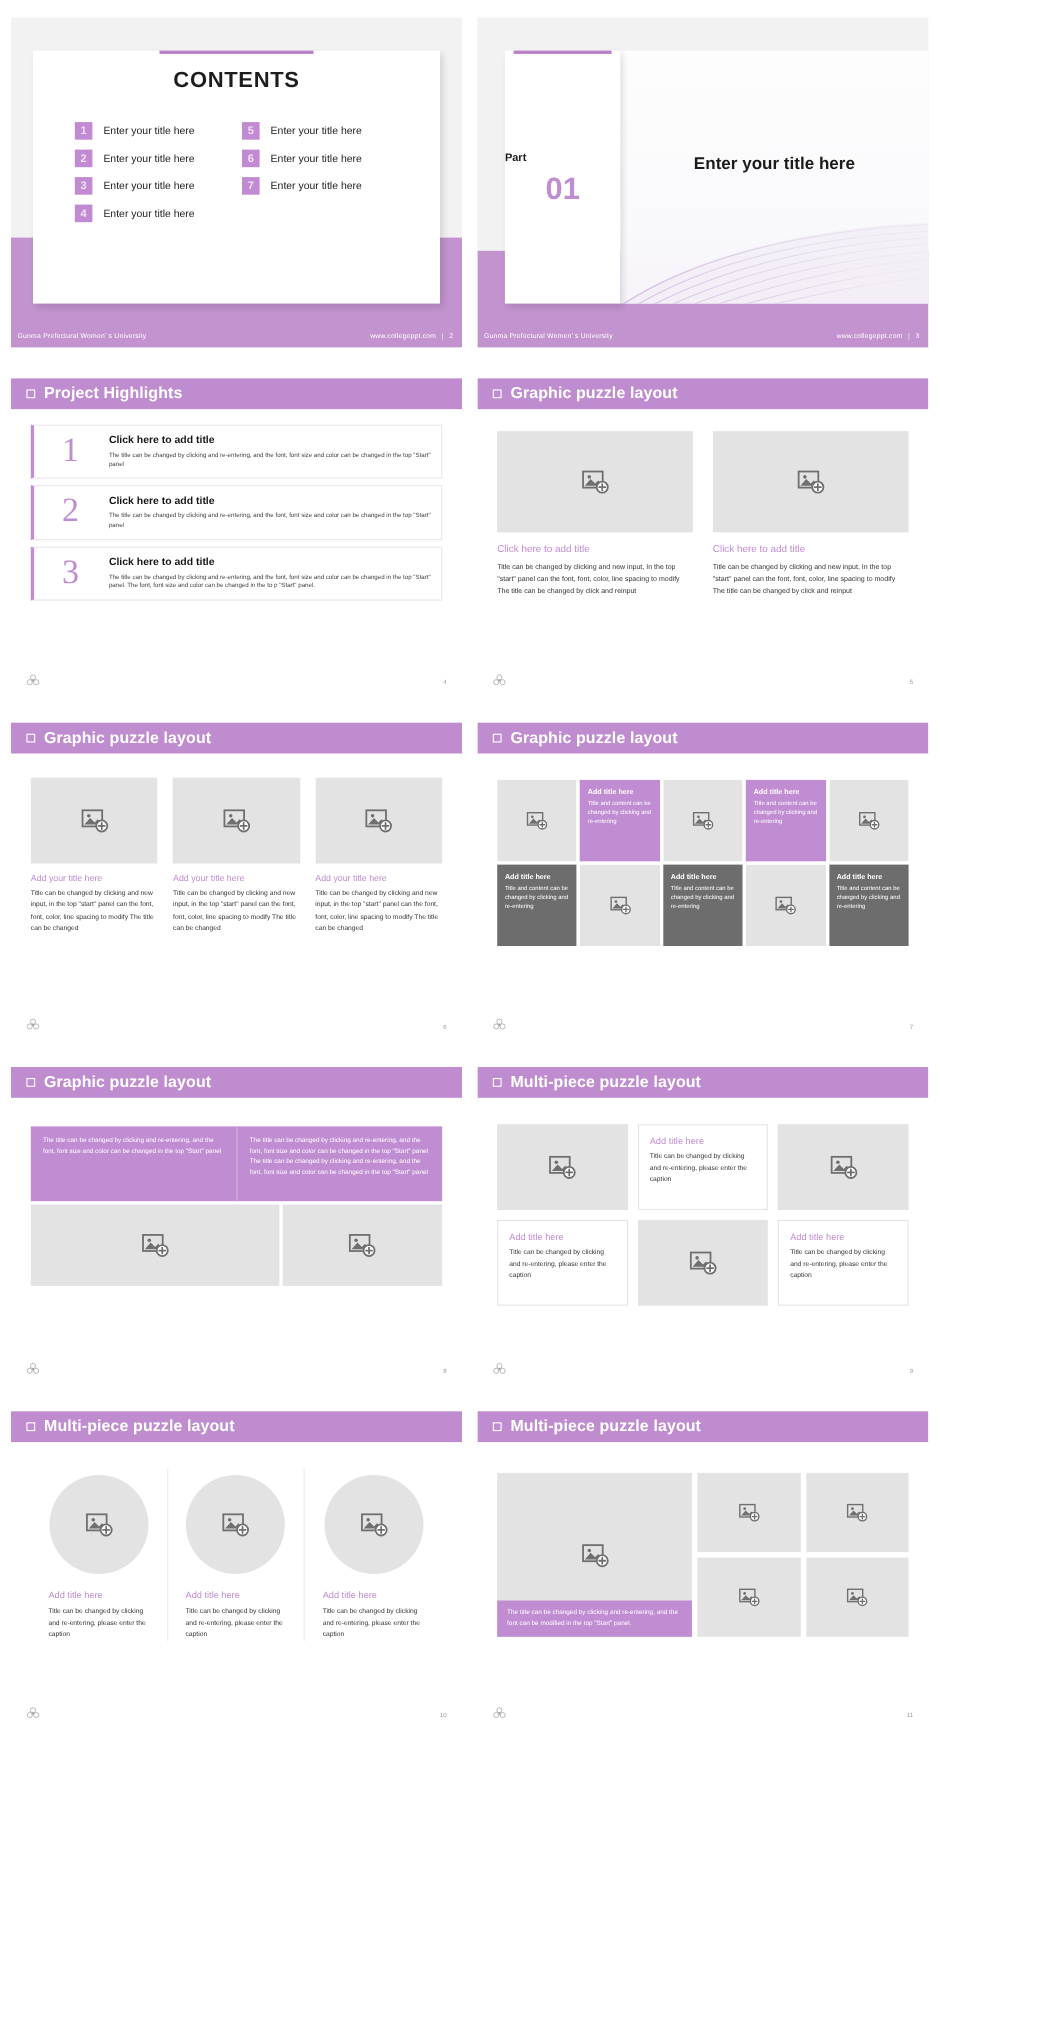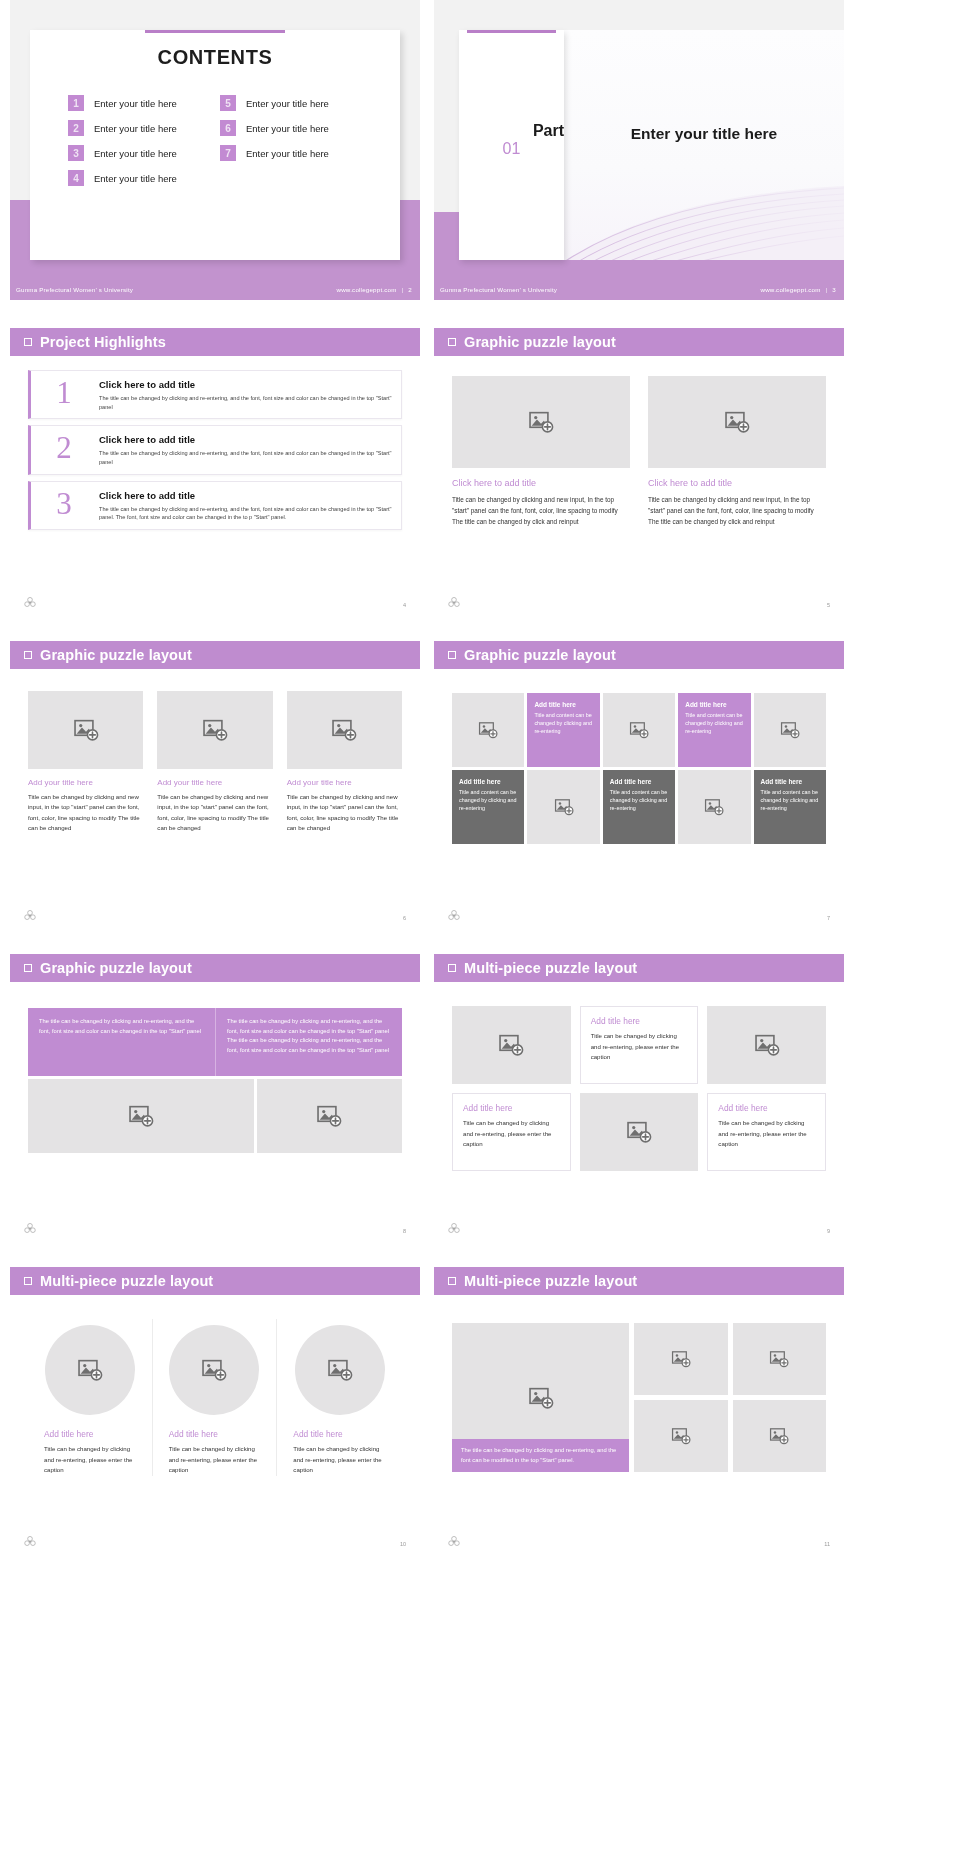--- a/index.html
+++ b/index.html
@@ -9,21 +9,21 @@
     font-family: "Liberation Sans", sans-serif;
     overflow: hidden;
   }
   .sheet { width:960px; height:1850px; position:relative; background:#fff; }
 
   .grid {
     display:grid;
     grid-template-columns: 410px 410px;
     column-gap: 14px;
     row-gap: 8px;
-    padding: 0 10px;
+    padding: 16px 10px;
   }
 
   
   .slide { position:relative; background:#fff; overflow:hidden; }
   .slide.s-title { height:300px; background:#f2f2f2; }
   .slide.s-body  { height:305px; background:#fff; }
 
   
   .footband {
     position:absolute; left:0; right:0; bottom:0; height:100px;
@@ -64,26 +64,26 @@
   }
   .toc-lbl { font-size:9.5px; color:#222; }
 
   
   .part-card {
     position:absolute; left:25px; top:30px; width:105px; height:230px;
     background:#fff; box-shadow: 2px 3px 6px rgba(0,0,0,.12);
   }
   .part-rule { position:absolute; left:8px; right:8px; top:0; height:3px; background:#b97fc8; }
   .part-lbl {
-    position:absolute; left:0; right:0; top:92px; text-align:right;
-    font-size:16px; font-weight:700; color:#1b1b1b;
+    position:absolute; left:0; right:0; top:92px; text-align:left;
+    font-size:10px; font-weight:700; color:#1b1b1b;
   }
   .part-no {
     position:absolute; left:0; right:0; top:110px; text-align:center;
-    font-size:16px; font-weight:400; color:#c08cd2;
+    font-size:28px; font-weight:700; color:#c08cd2;
   }
   .part-right {
     position:absolute; left:130px; top:30px; right:0; height:230px;
     background:linear-gradient(180deg,#fdfdfe 0%,#fafafc 60%,#f7f4fa 100%);
     overflow:hidden;
   }
   .part-heading {
     position:absolute; left:0; right:0; top:95px; text-align:center;
     font-size:15.5px; font-weight:700; color:#1b1b1b;
   }

